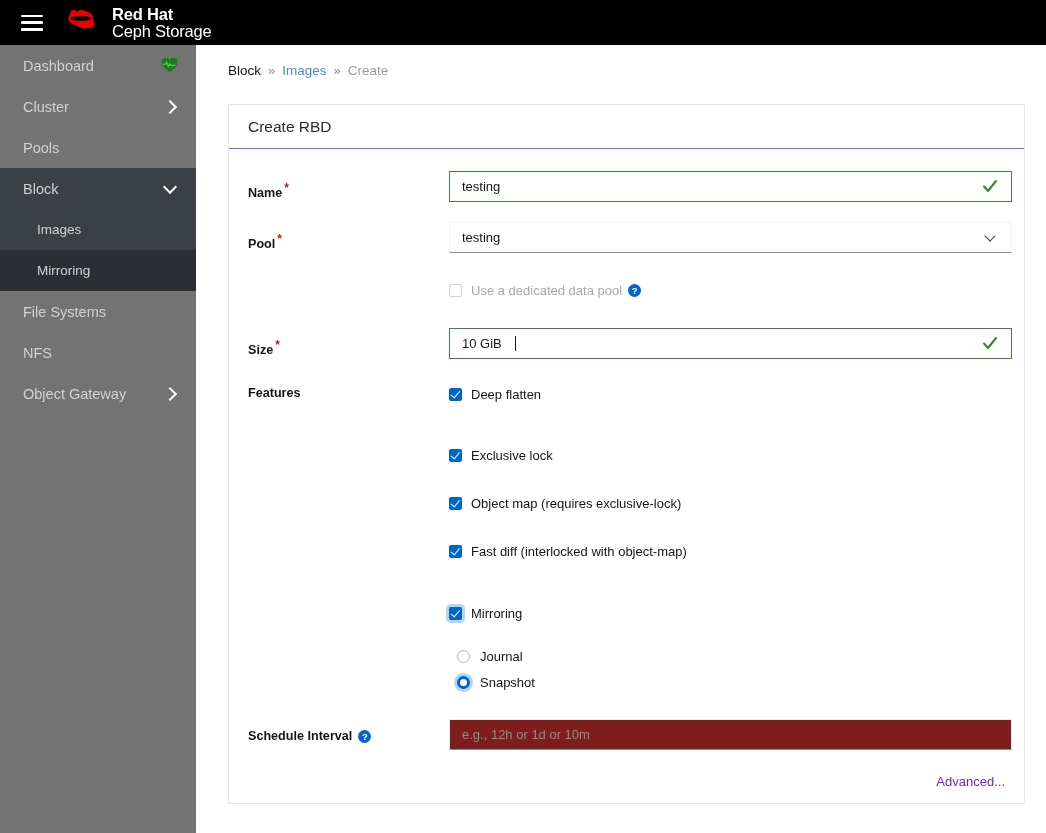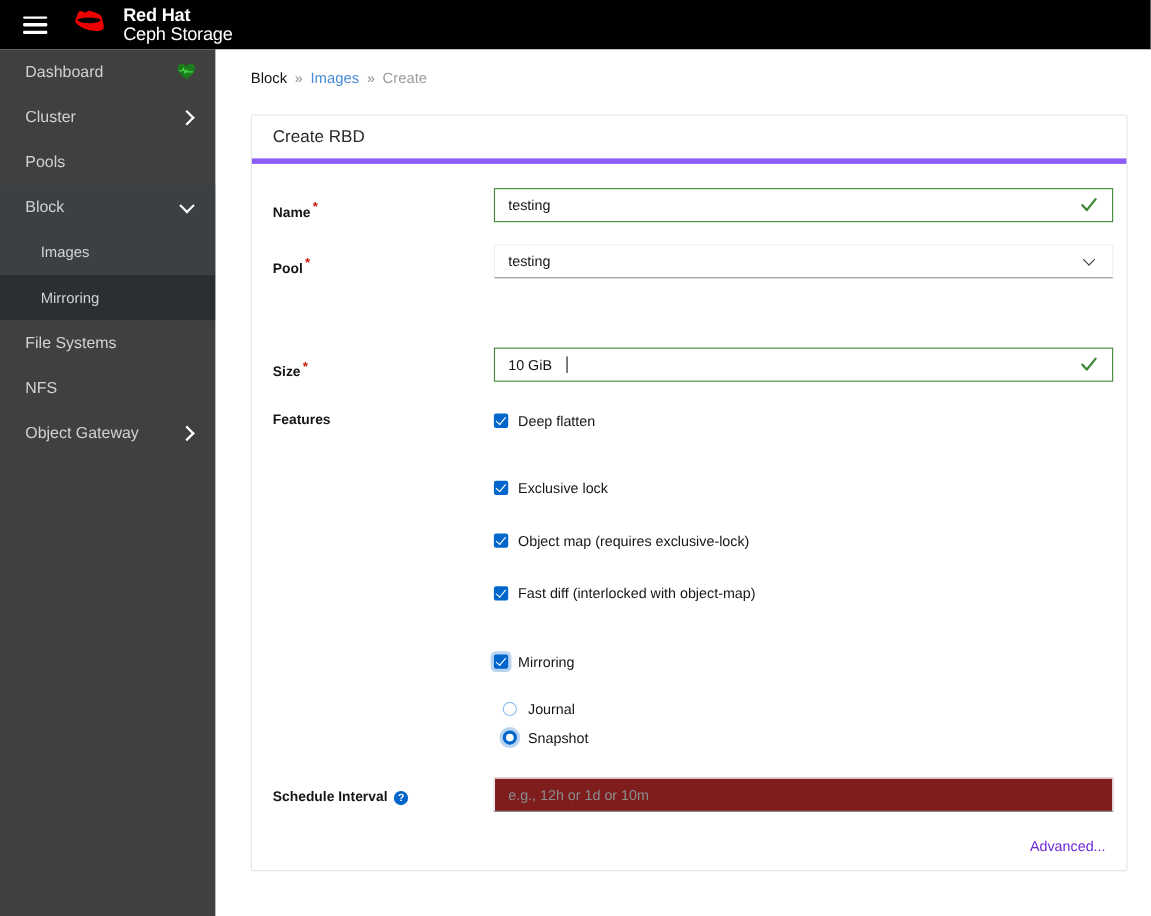--- a/index.html
+++ b/index.html
@@ -35,21 +35,21 @@
     line-height: 1.03;
     color: #ffffff;
   }
   .brand-line1 { font-size: 16.5px; font-weight: bold; letter-spacing: -0.2px; }
   .brand-line2 { font-size: 16.5px; font-weight: normal; letter-spacing: -0.2px; }
 
   
   .sidebar {
     position: absolute; top: 45px; left: 0;
     width: 196px; height: 788px;
-    background: #404040;
+    background: #737373;
     overflow: hidden;
   }
   .nav-item {
     position: relative;
     display: flex; align-items: center;
     height: 41px;
     padding-left: 23px; padding-right: 18px;
     color: #d2d2d2;
     font-size: 14.5px;
     cursor: pointer;
@@ -92,21 +92,21 @@
     left: 32px; top: 59px;
     width: 797px;
     background: #ffffff;
     border: 1px solid #e4e5e6;
     border-radius: 2px;
   }
   .card-header {
     height: 44px;
     display: flex; align-items: center;
     padding-left: 19px;
-    border-bottom: 5px solid #8b5cf6;
+    border-bottom: 1px solid #8b5cf6;
     font-size: 15.5px;
     color: #2b2b2b;
   }
   .card-body { padding: 22px 19px 14px 19px; }
 
   
   .row { display: flex; align-items: flex-start; margin-bottom: 0px; }
   .lbl {
     width: 201px; flex: 0 0 201px;
     font-size: 12.6px; font-weight: bold; color: #151515;
@@ -337,20 +337,27 @@
             <span class="val">testing</span>
             <span class="select-chev"></span>
           </div>
         </div>
       </div>
 
       <div style="height:26px"></div>
 
       <div class="row">
         <div class="lbl"></div>
+        <div class="ctrl">
+          <div class="chk-row">
+            <span class="cbox off"></span>
+            <span class="chk-label muted">Use a dedicated data pool</span>
+            <span class="help-icon">?</span>
+          </div>
+        </div>
       </div>
 
       <div style="height:27px"></div>
 
       <div class="row">
         <div class="lbl">
           <span>Size</span><span class="req">*</span>
         </div>
         <div class="ctrl">
           <input class="inp-valid" type="text" value="10 GiB" style="">

